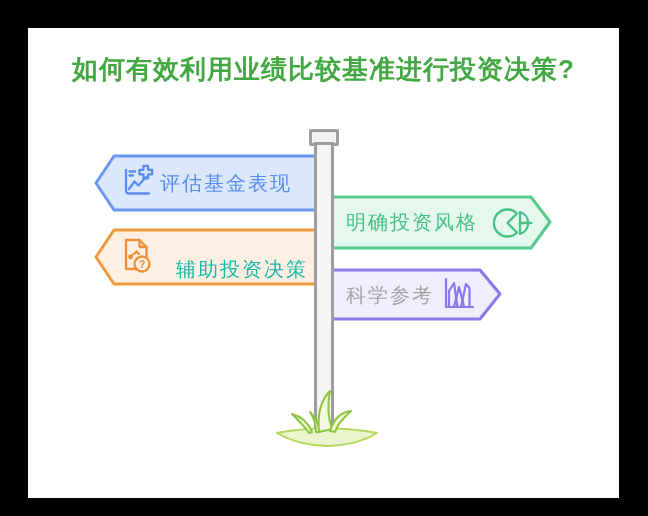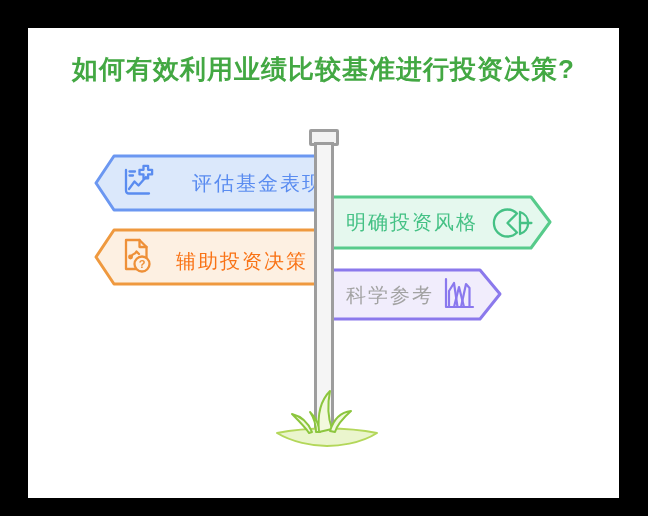--- a/index.html
+++ b/index.html
@@ -45,25 +45,25 @@
 </svg>
 
 <svg class="abs sign-svg" style="left:328px;top:193px;" width="226" height="60" viewBox="0 0 226 60">
   <polygon points="4,4 203,4 222,29 203,55 4,55" stroke-width="3" stroke-linejoin="round" fill="#e5f8ee" stroke="#57cb8b"></polygon>
 </svg>
 
 <svg class="abs sign-svg" style="left:328px;top:266px;" width="178" height="58" viewBox="0 0 178 58">
   <polygon points="4,4 152,4 172,28 152,53 4,53" stroke-width="3" stroke-linejoin="round" fill="#f1edfc" stroke="#8b79ec"></polygon>
 </svg>
 
-<span class="abs sign-label" style="left: 192px; top: 170px; color: rgb(90, 140, 240); text-align: center;">评估基金表现</span>
+<span class="abs sign-label" style="left: 160px; top: 170px; color: rgb(90, 140, 240); text-align: center;">评估基金表现</span>
 
 <span class="abs sign-label" style="left: 346px; top: 209px; color: rgb(69, 193, 133); text-align: center;">明确投资风格</span>
 
-<span class="abs sign-label" style="left: 176px; top: 248px; color: #f97316;">辅助投资决策</span>
+<span class="abs sign-label" style="left: 176px; top: 256px; color: #14b8a6;">辅助投资决策</span>
 
 <span class="abs sign-label" style="left: 346px; top: 282px; color: #a3a3a3;">科学参考</span>
 
 <svg class="abs icon-svg" style="left:118px;top:164px;" width="38" height="38" viewBox="0 0 38 38">
   <g fill="none" stroke-width="2.3" stroke-linecap="round" stroke-linejoin="round" stroke="#5a8cf0">
     <path d="M8,6 V26.5 Q8,29.5 11,29.5 H31"></path>
     <path d="M11,25 L16.5,17.5 L20.5,21.5 L28,13"></path>
     <path d="M11.5,7.5 H17"></path>
     <path d="M11.5,11.5 H15"></path>
     <path d="M25.5,1.8 h4.6 v4 h4 v4.6 h-4 v4 h-4.6 v-4 h-4 v-4.6 h4 Z"></path>

